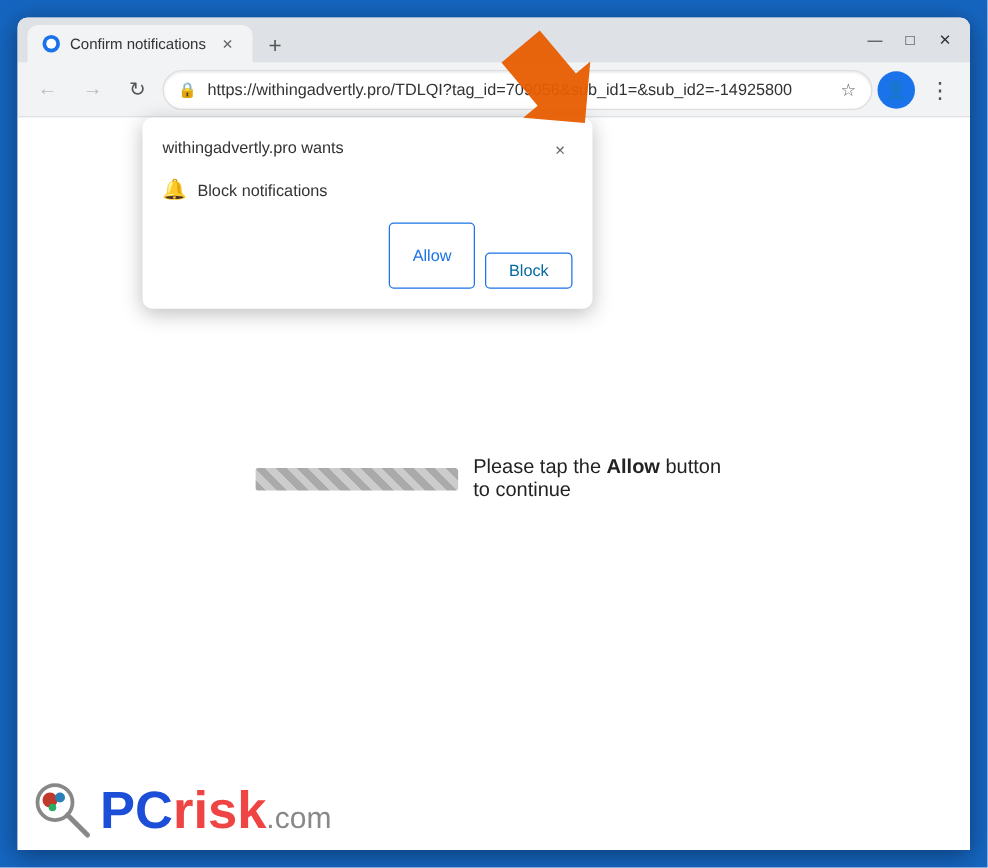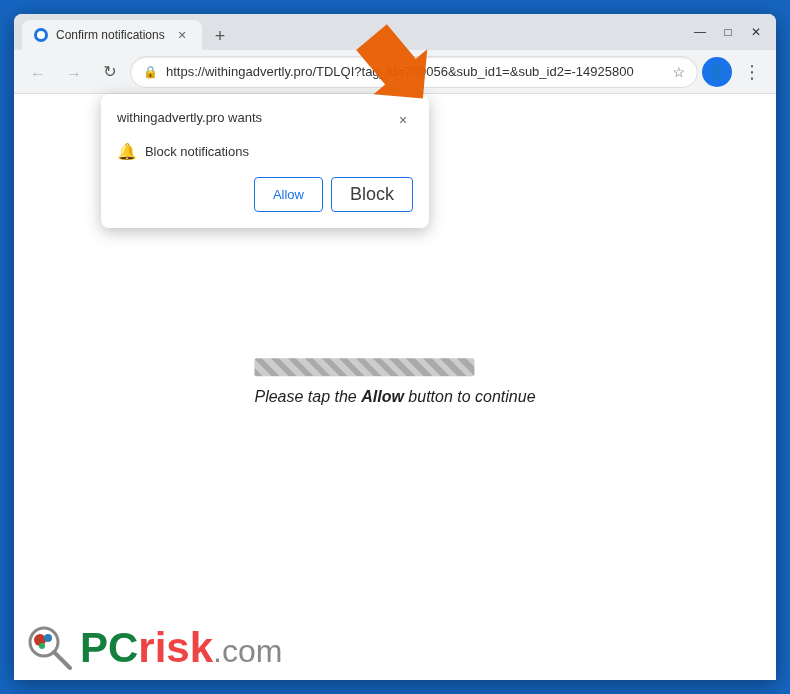--- a/index.html
+++ b/index.html
@@ -219,27 +219,27 @@
       background: white;
       position: relative;
       display: flex;
       flex-direction: column;
       align-items: center;
       justify-content: center;
     }
 
     .center-content {
       display: flex;
-      flex-direction: column;
+      flex-direction: row;
+      align-items: center;
       gap: 12px;
       position: absolute;
       top: 50%;
       left: 50%;
       transform: translate(-50%, -60%);
-      font-style: italic;
     }
 
     .progress-bar-container {
       width: 220px;
       height: 18px;
       background: repeating-linear-gradient(
         45deg,
         #aaa,
         #aaa 6px,
         #ccc 6px,
@@ -255,26 +255,26 @@
     }
 
     .instruction-text strong {
       font-weight: bold;
     }
 
     
     .notification-popup {
       position: absolute;
       top: 0;
-      left: 87px;
+      left: 100px;
       background: white;
       border-radius: 8px;
       box-shadow: 0 4px 16px rgba(0,0,0,0.25);
       padding: 16px;
-      width: 328px;
+      width: 360px;
       z-index: 10;
     }
 
     .popup-header {
       display: flex;
       justify-content: space-between;
       align-items: flex-start;
       margin-bottom: 12px;
     }
 
@@ -326,25 +326,26 @@
       border-radius: 4px;
       font-size: 13px;
       cursor: pointer;
       font-weight: 500;
     }
 
     .btn-block {
       padding: 6px 18px;
       border: 1px solid #1a73e8;
       background: white;
-      color: #404040;
+      color: #0369a1;
       border-radius: 4px;
-      font-size: 18px;
+      font-size: 13px;
       cursor: pointer;
       font-weight: 500;
+      margin-top: 24px;
     }
 
     
     .arrow-container {
       position: absolute;
       top: -75px;
       right: -15px;
       width: 100px;
       height: 90px;
       pointer-events: none;
@@ -362,30 +363,30 @@
     }
 
     .logo-text {
       font-size: 42px;
       font-weight: bold;
       display: flex;
       align-items: baseline;
     }
 
     .logo-pc {
-      color: #15803d;
+      color: #1d4ed8;
     }
 
     .logo-risk {
       color: #ef4444;
     }
 
     .logo-com {
       color: #888;
-      font-size: 32px;
+      font-size: 24px;
       font-weight: normal;
     }
   </style>
 </head>
 <body>
 
 <div class="browser-window">
 
   <div class="title-bar">
     <div class="tab-strip">

